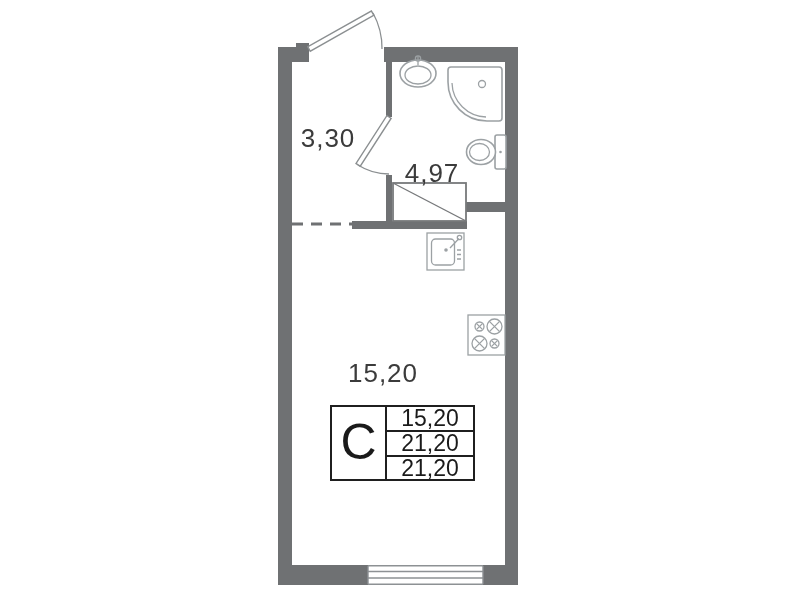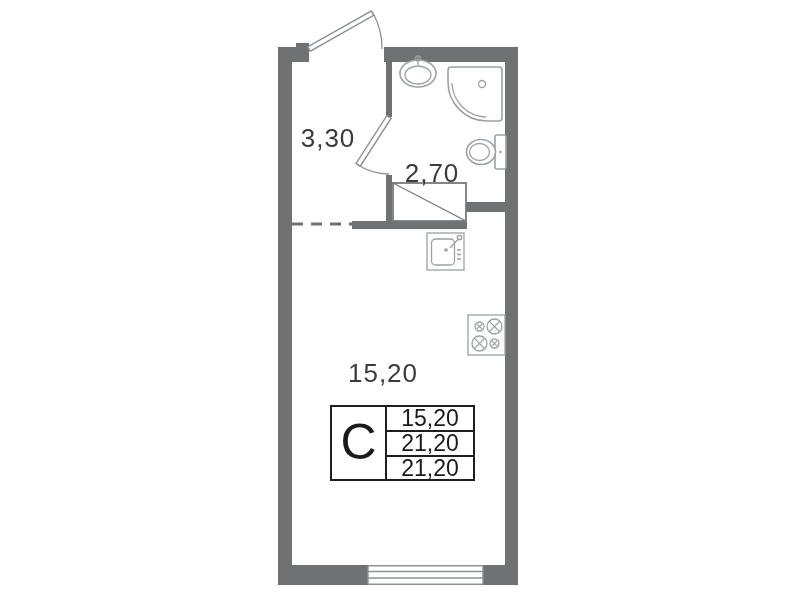--- a/index.html
+++ b/index.html
@@ -132,21 +132,21 @@
       <path class="fixline" d="M489.4 321.4 L499.6 331.6 M499.6 321.4 L489.4 331.6"></path>
       <circle class="fixline" cx="479.5" cy="343.5" r="7.5"></circle>
       <path class="fixline" d="M474.4 338.4 L484.6 348.6 M484.6 338.4 L474.4 348.6"></path>
       <circle class="fixline" cx="494.5" cy="343.5" r="4.5"></circle>
       <path class="fixline" d="M491.6 340.6 L497.4 346.4 M497.4 340.6 L491.6 346.4"></path>
     </g>
   </svg>
 
   <div class="room-label" style="left:328px;top:103px;">3,30</div>
 
-  <div class="room-label" style="left:432px;top:138px;">2,70</div>
+  <div class="room-label" style="left:432px;top:138px;">4,97</div>
 
   <div class="room-label" style="left:383px;top:338px;">15,20</div>
 
   <div class="legend">
     <div class="legend-letter">С</div>
     <div class="legend-cell">15,20</div>
     <div class="legend-cell">21,20</div>
     <div class="legend-cell">21,20</div>
   </div>
 

